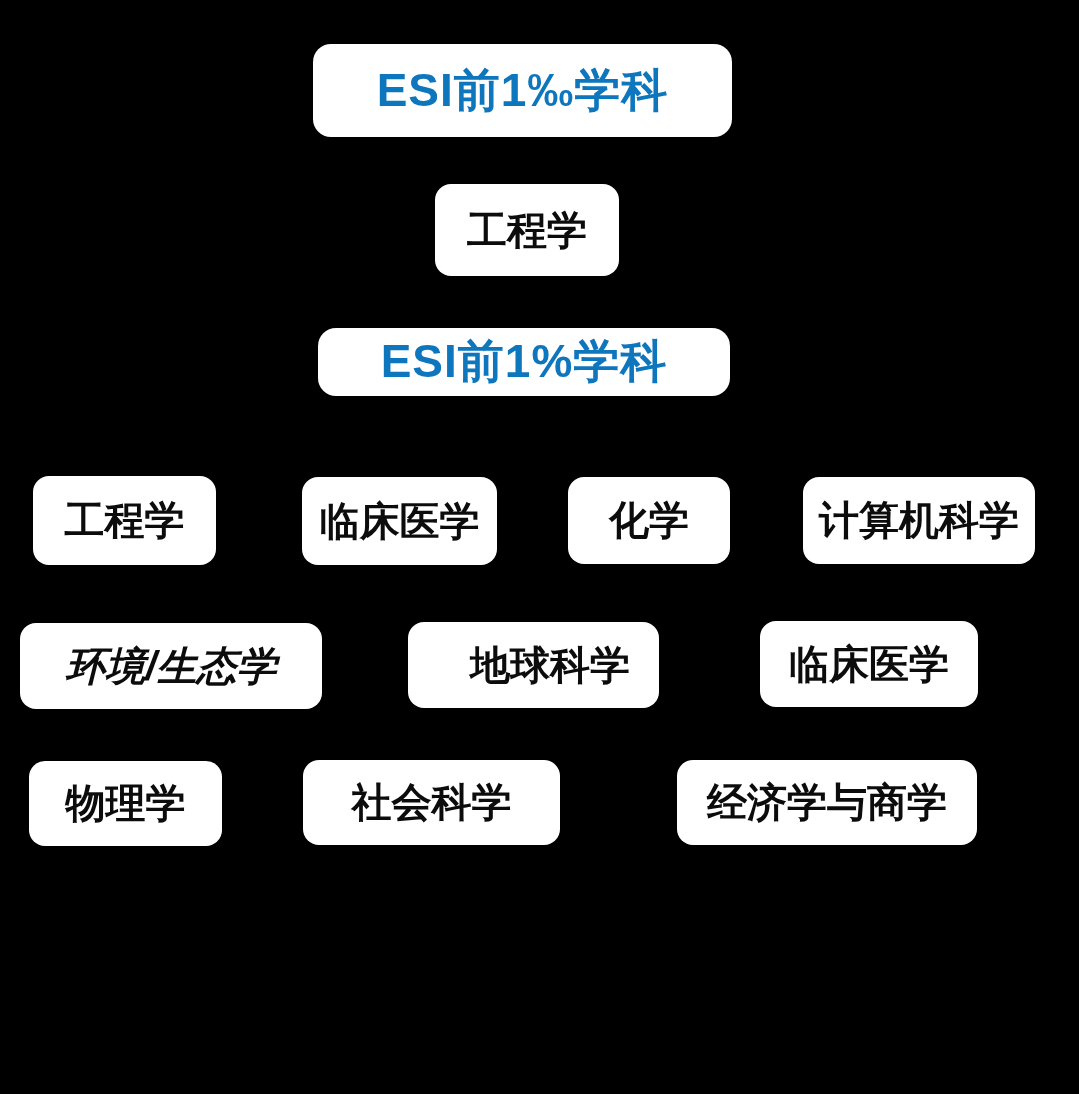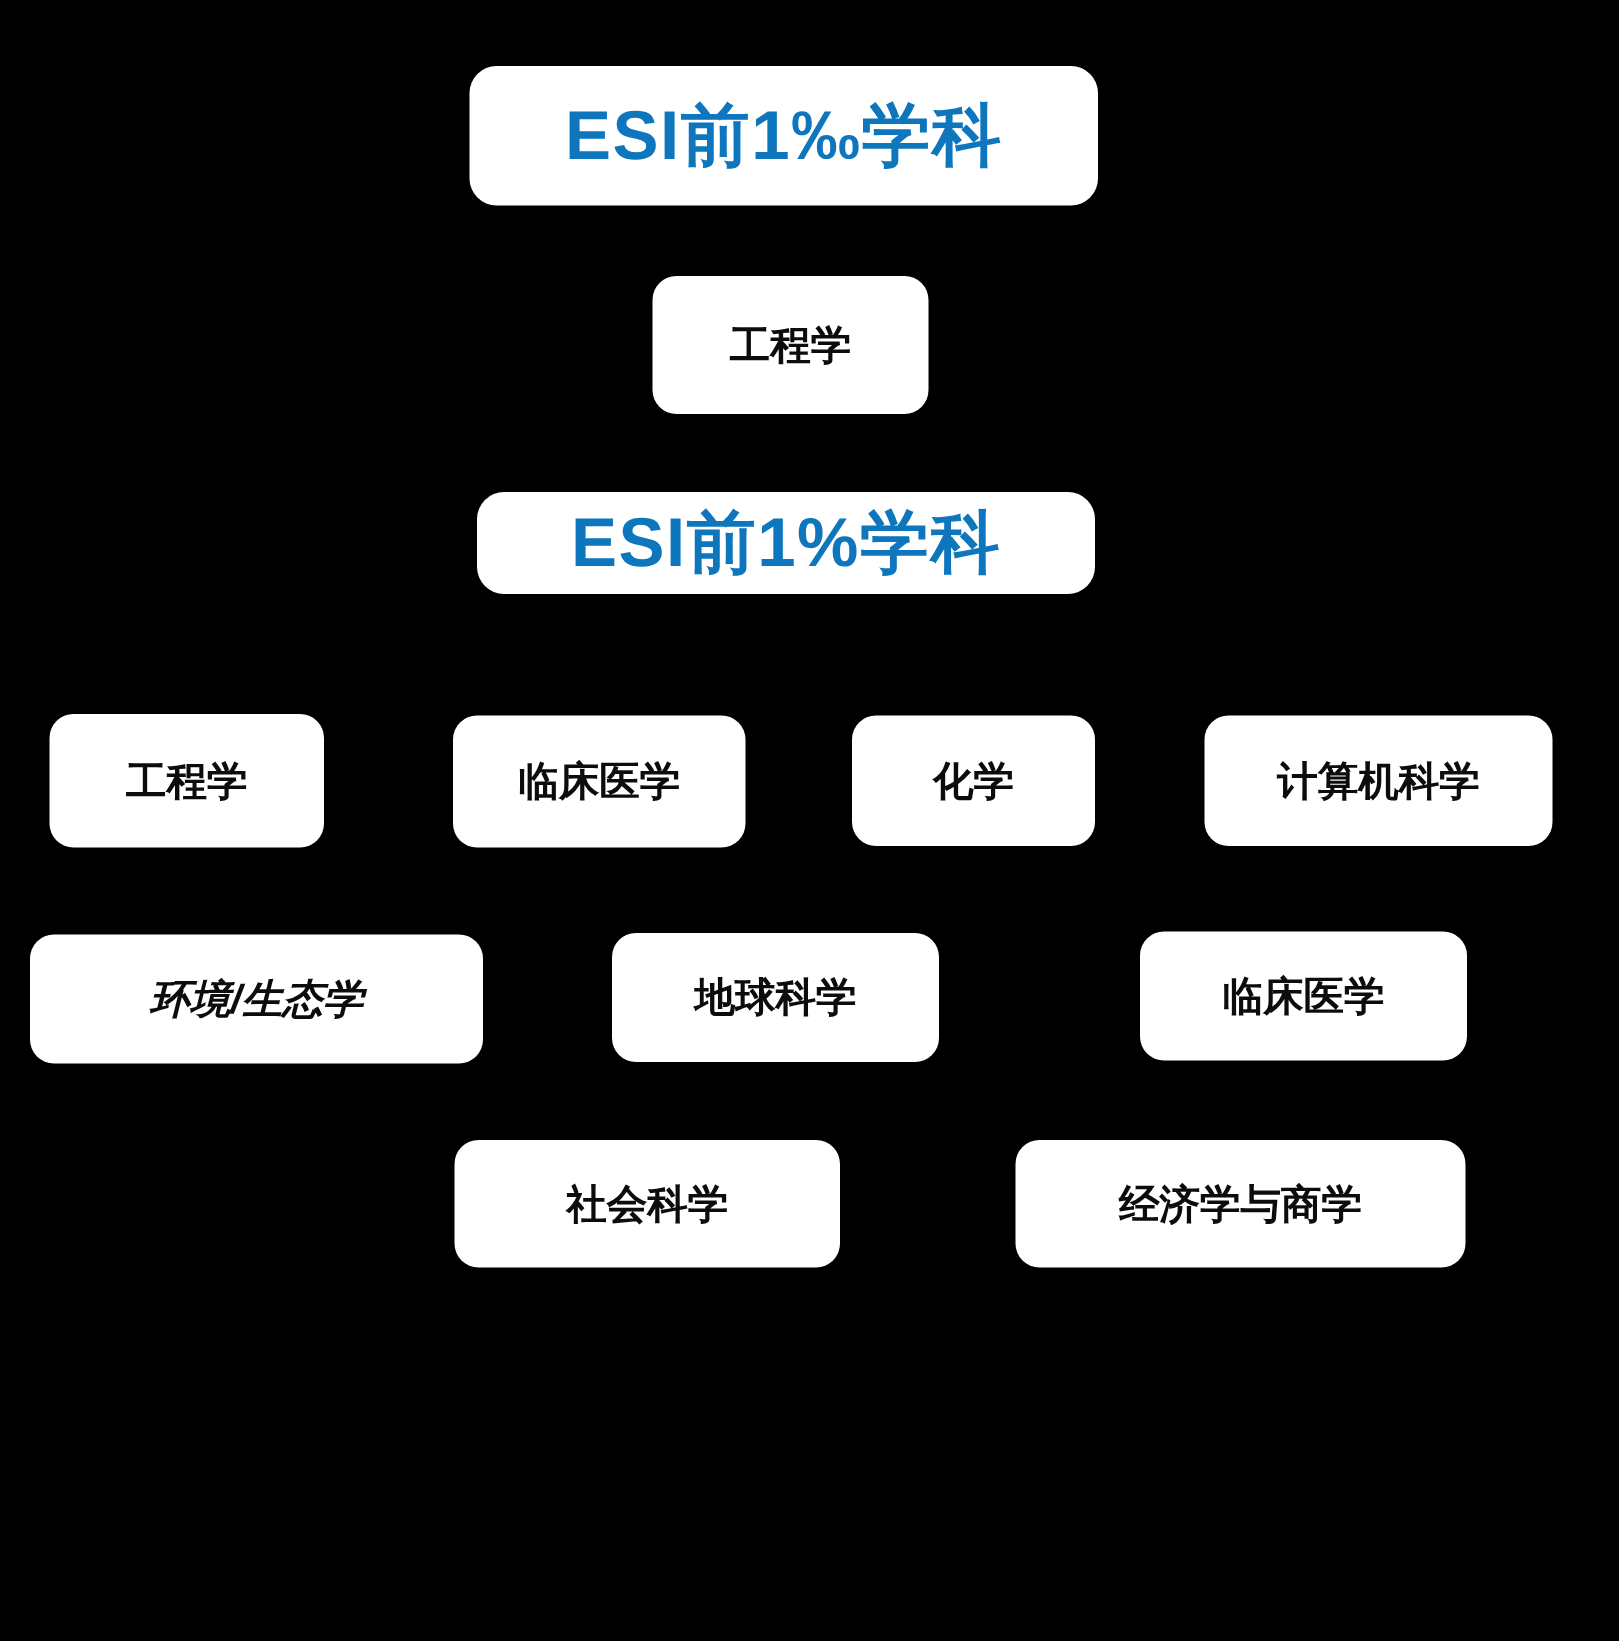--- a/index.html
+++ b/index.html
@@ -26,32 +26,32 @@
     white-space: nowrap;
   }
   .tier-title {
     color: var(--title-color, #0d76bc);
     font-size: 46px;
     letter-spacing: 1px;
     border-radius: 18px;
   }
   .item {
     color: var(--item-color, #0c0c0c);
-    font-size: 27px;
+    font-size: 40px;
   }
   
   .p-title1 { left: 313px; top: 44px;  width: 419px; height: 93px; }
   .p-eng0   { left: 435px; top: 184px; width: 184px; height: 92px; }
   .p-title2 { left: 318px; top: 328px; width: 412px; height: 68px; }
   .p-r1c1   { left: 33px;  top: 476px; width: 183px; height: 89px; }
   .p-r1c2   { left: 302px; top: 477px; width: 195px; height: 88px; }
   .p-r1c3   { left: 568px; top: 477px; width: 162px; height: 87px; }
   .p-r1c4   { left: 803px; top: 477px; width: 232px; height: 87px; }
   .p-r2c1   { left: 20px;  top: 623px; width: 302px; height: 86px; font-style: italic; }
-  .p-r2c2   { left: 408px; top: 622px; width: 218px; height: 86px; }
+  .p-r2c2   { left: 408px; top: 622px; width: 218px; height: 86px; padding-left: 33px; }
   .p-r2c3   { left: 760px; top: 621px; width: 218px; height: 86px; }
   .p-r3c1   { left: 29px;  top: 761px; width: 193px; height: 85px; }
   .p-r3c2   { left: 303px; top: 760px; width: 257px; height: 85px; }
   .p-r3c3   { left: 677px; top: 760px; width: 300px; height: 85px; }
 </style>
 </head>
 <body>
 
 <div class="stage">
 
@@ -68,18 +68,19 @@
   <div class="box item p-r1c3">化学</div>
 
   <div class="box item p-r1c4">计算机科学</div>
 
   <div class="box item p-r2c1">环境/生态学</div>
 
   <div class="box item p-r2c2">地球科学</div>
 
   <div class="box item p-r2c3">临床医学</div>
 
+  <div class="box item p-r3c1">物理学</div>
 
   <div class="box item p-r3c2">社会科学</div>
 
   <div class="box item p-r3c3">经济学与商学</div>
 
 </div>
 
 </body></html>

